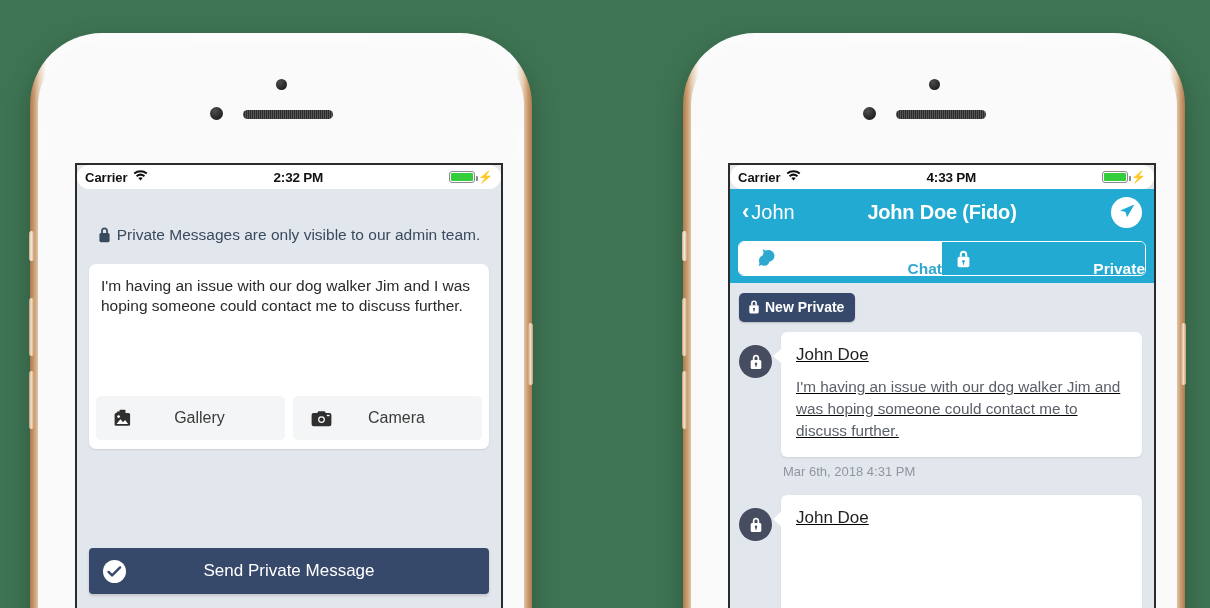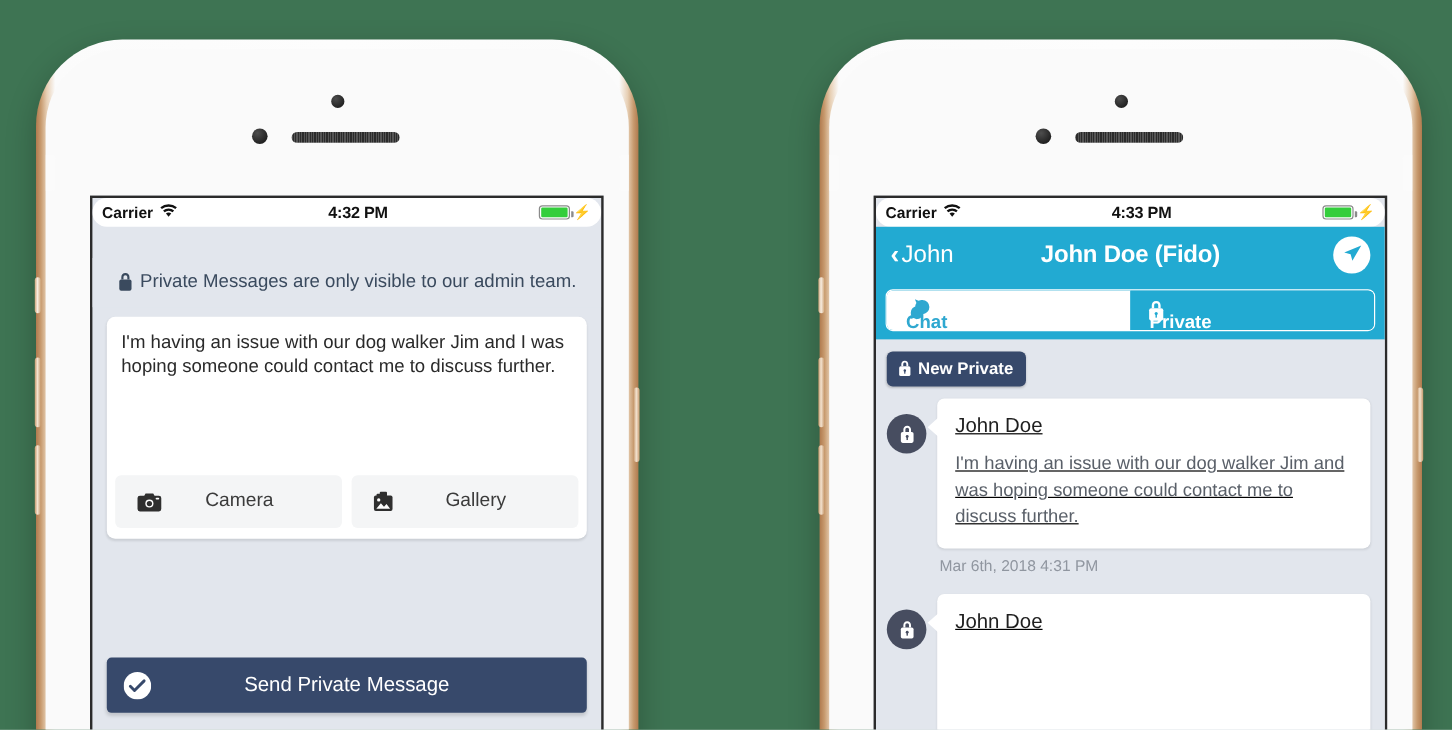--- a/index.html
+++ b/index.html
@@ -198,21 +198,21 @@
   }
   .seg-item {
     flex: 1;
     display: flex; align-items: center;
     position: relative;
     font-size: 15.5px; font-weight: bold;
   }
   .seg-item.active { background: #ffffff; color: #2fa8d0; }
   .seg-item.inactive { background: #22aad2; color: #ffffff; }
   .seg-item .ic { position: absolute; left: 14px; display:flex;}
-  .seg-item .lb { width:100%; text-align:left; padding-left:16px;margin-top:20px;}
+  .seg-item .lb { width:100%; text-align:right; padding-left:16px;margin-top:20px;}
 
   .thread { background: #e2e6ed; padding: 8px 0 0; position: relative; }
 
   .newprivate {
     display: inline-flex; align-items: center; gap: 5px;
     background: #37496b; color: #fff;
     font-size: 14px; font-weight: bold;
     padding: 6px 11px 7px 9px;
     border-radius: 5px;
     margin: 2px 0 10px 9px;
@@ -263,64 +263,64 @@
           <div class="sb-left">
             <span>Carrier</span>
             <span class="wifi">
               <svg width="15" height="12" viewBox="0 0 15 12">
                 <path d="M7.5 10.6 L5.3 8.0 a3.6 3.6 0 0 1 4.4 0 Z" fill="#111"></path>
                 <path d="M2.9 5.4 a7.2 7.2 0 0 1 9.2 0 l-1.3 1.5 a5.4 5.4 0 0 0-6.6 0 Z" fill="#111"></path>
                 <path d="M0.6 2.7 a11 11 0 0 1 13.8 0 l-1.3 1.5 a9 9 0 0 0-11.2 0 Z" fill="#111"></path>
               </svg>
             </span>
           </div>
-          <div class="sb-center">4:32 PM</div>
+          <div class="sb-center">2:32 PM</div>
           <div class="sb-right">
             <span class="battery">
                 <i></i>
               </span>
             <span class="bolt">⚡</span>
           </div>
         </div>
 
 
         <div class="notice">
           <svg width="13" height="16" viewBox="0 0 13 16">
             <path d="M6.5 0.6 C4.3 0.6 3.1 2.1 3.1 4.0 V5.9 H4.9 V4.0 C4.9 3.0 5.5 2.3 6.5 2.3 C7.5 2.3 8.1 3.0 8.1 4.0 V5.9 H9.9 V4.0 C9.9 2.1 8.7 0.6 6.5 0.6 Z" fill="#3a4a5e"></path>
             <rect x="1.4" y="5.9" width="10.2" height="9.3" rx="1.6" fill="#3a4a5e"></rect>
           </svg>
           <span>Private Messages are only visible to our admin team.</span>
         </div>
 
         <div class="compose-card">
           <div class="compose-text" placeholder="Type your message...">I'm having an issue with our dog walker Jim and I was hoping someone could contact me to discuss further.</div>
           <div class="attach-row">
-            <div class="attach-btn">
-              <span class="ic">
-                <svg width="21" height="17" viewBox="0 0 21 17">
-                  <path d="M7.3 1.2 h6.4 l1.1 1.9 h3.6 a2 2 0 0 1 2 2 v9.1 a2 2 0 0 1-2 2 H2.6 a2 2 0 0 1-2-2 V5.1 a2 2 0 0 1 2-2 h3.6 Z" fill="#2f2f2f"></path>
-                  <circle cx="10.5" cy="9.6" r="3.4" fill="#fff"></circle>
-                  <circle cx="10.5" cy="9.6" r="2.2" fill="#2f2f2f"></circle>
-                  <rect x="15.7" y="4.7" width="3" height="1.5" rx="0.7" fill="#fff"></rect>
-                </svg>
-              </span>
-              <span class="lb">Camera</span>
-            </div>
             <div class="attach-btn">
               <span class="ic">
                 <svg width="22" height="18" viewBox="0 0 22 18">
                   <rect x="5.5" y="0.8" width="6" height="4" rx="0.8" fill="#2f2f2f"></rect>
                   <rect x="2.8" y="2.4" width="8" height="4" rx="0.8" fill="#2f2f2f"></rect>
                   <rect x="0.6" y="4.0" width="15.5" height="12.8" rx="1.6" fill="#2f2f2f"></rect>
                   <path d="M2.6 14.9 l3.8-4.6 2.6 3.0 2.1-2.4 3.0 4.0 Z" fill="#ffffff"></path>
                   <circle cx="4.6" cy="7.6" r="1.4" fill="#ffffff"></circle>
                 </svg>
               </span>
               <span class="lb">Gallery</span>
             </div>
+            <div class="attach-btn">
+              <span class="ic">
+                <svg width="21" height="17" viewBox="0 0 21 17">
+                  <path d="M7.3 1.2 h6.4 l1.1 1.9 h3.6 a2 2 0 0 1 2 2 v9.1 a2 2 0 0 1-2 2 H2.6 a2 2 0 0 1-2-2 V5.1 a2 2 0 0 1 2-2 h3.6 Z" fill="#2f2f2f"></path>
+                  <circle cx="10.5" cy="9.6" r="3.4" fill="#fff"></circle>
+                  <circle cx="10.5" cy="9.6" r="2.2" fill="#2f2f2f"></circle>
+                  <rect x="15.7" y="4.7" width="3" height="1.5" rx="0.7" fill="#fff"></rect>
+                </svg>
+              </span>
+              <span class="lb">Camera</span>
+            </div>
           </div>
         </div>
 
         <div class="send-btn">
           <span class="ic">
             <svg width="23" height="23" viewBox="0 0 23 23">
               <circle cx="11.5" cy="11.5" r="11.5" fill="#ffffff"></circle>
               <path d="M5.6 11.9 l3.5 3.5 8.0-8.0" stroke="#37496b" stroke-width="2.4" fill="none" stroke-linecap="round" stroke-linejoin="round"></path>
             </svg>
           </span>

